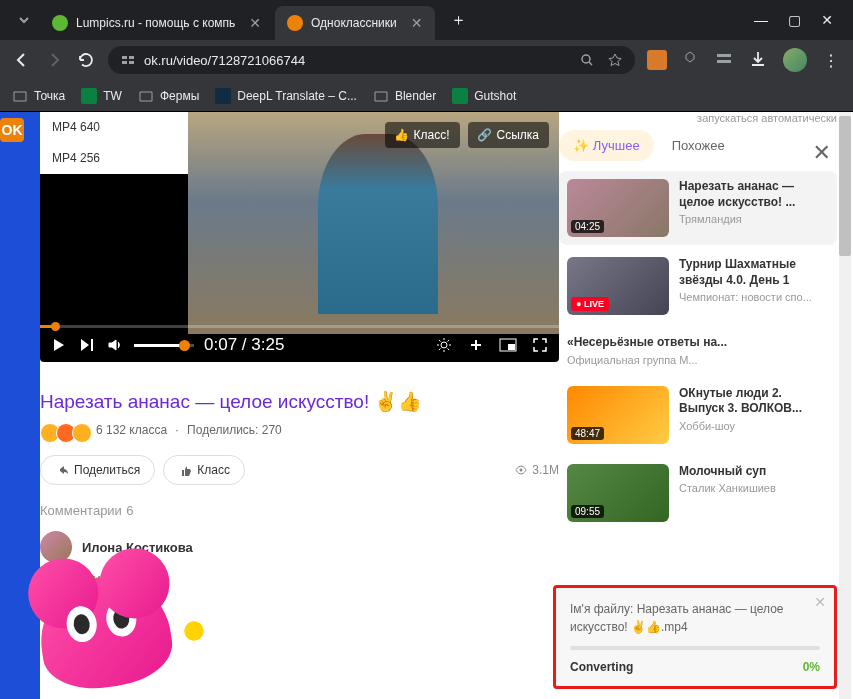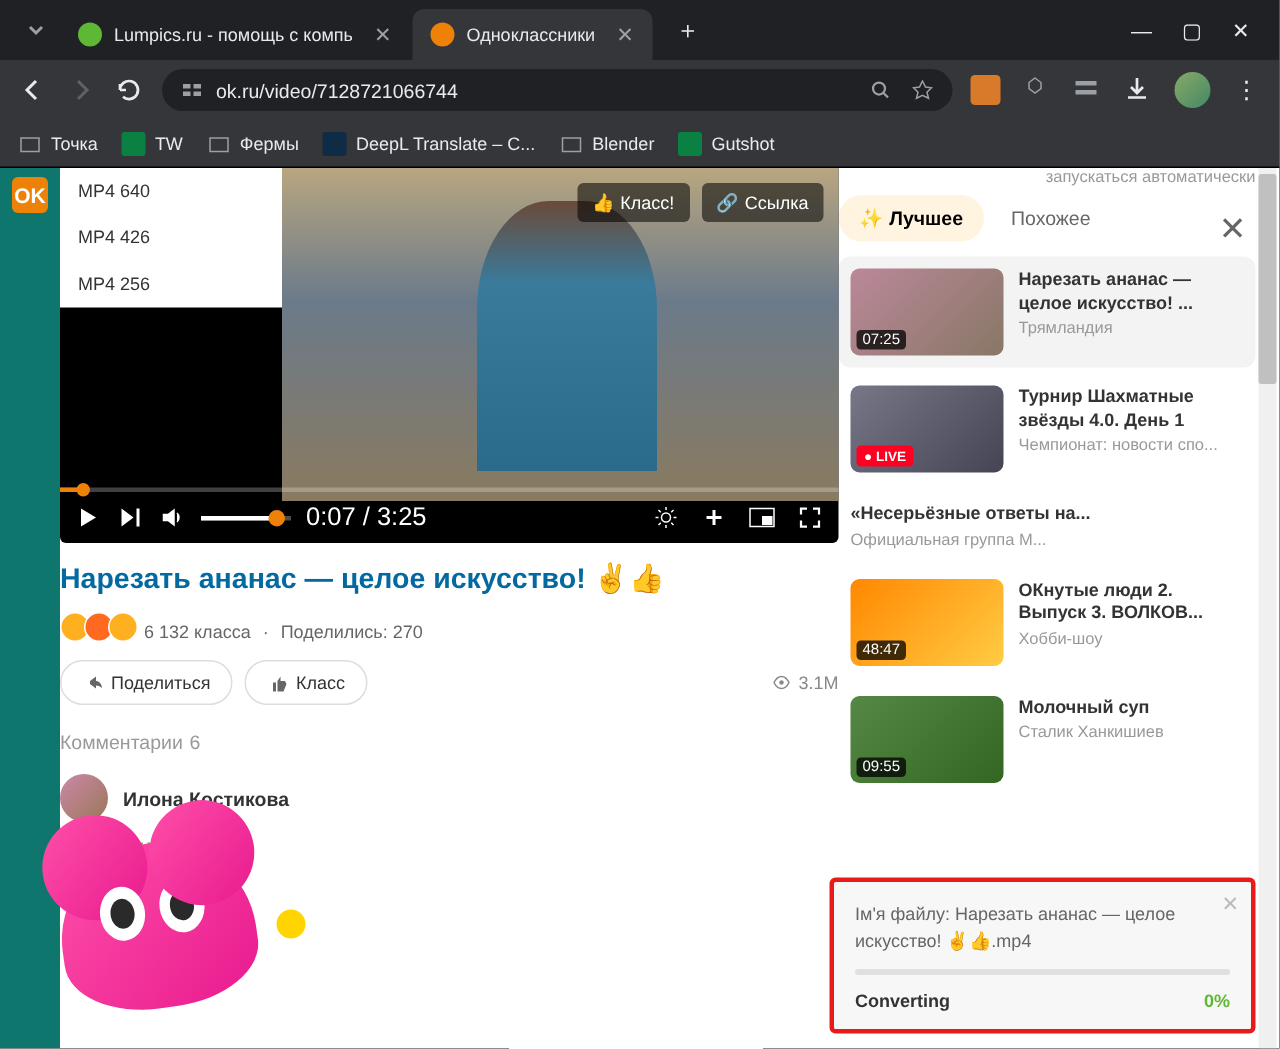--- a/index.html
+++ b/index.html
@@ -19,43 +19,43 @@
 .urlbar{flex:1;height:28px;background:#202124;border-radius:14px;display:flex;align-items:center;padding:0 12px;gap:8px;color:#e8eaed;font-size:13px}
 .url-icon{width:16px;height:16px;display:flex;align-items:center;justify-content:center;color:#9aa0a6}
 .url-right{margin-left:auto;display:flex;gap:12px}
 .ext-icons{display:flex;gap:14px;align-items:center}
 .ext-icon{width:20px;height:20px;border-radius:3px}
 .avatar{width:24px;height:24px;border-radius:50%;background:linear-gradient(135deg,#8a6,#486)}
 .bookmarks{height:32px;background:#35363a;display:flex;align-items:center;padding:0 12px;gap:16px;border-bottom:1px solid #000}
 .bm{display:flex;align-items:center;gap:6px;color:#e8eaed;font-size:12px}
 .bm-icon{width:16px;height:16px}
 .content{flex:1;background:#fff;position:relative;overflow:hidden}
-.ok-bar{position:absolute;left:0;top:0;width:40px;height:100%;background:#0f766e;display:flex;justify-content:center;padding-top:6px}
+.ok-bar{position:absolute;left:0;top:0;width:40px;height:100%;background:#1d4ed8;display:flex;padding-top:6px}
 .ok-logo{width:24px;height:24px;background:#ee8208;border-radius:4px;display:flex;align-items:center;justify-content:center;color:#fff;font-weight:bold;font-size:14px}
 .main-wrap{position:absolute;left:40px;right:16px;top:0;bottom:0;display:flex;}
 .video-col{flex:1;min-width:0}
 .player{position:relative;width:100%;height:250px;background:#000;border-radius:0 0 4px 4px}
 .quality-menu{position:absolute;left:0;top:0;width:148px;background:#fff;z-index:5}
 .qitem{padding:8px 12px;font-size:12px;color:#333;border-bottom:1px solid transparent}
 .video-frame{position:absolute;left:148px;right:0;top:0;bottom:28px;background:linear-gradient(180deg,#b8a680 0%,#6b7a8a 40%,#8a7a60 100%);overflow:hidden}
 .person{position:absolute;left:35%;top:10%;width:120px;height:180px;background:linear-gradient(180deg,#6a4a3a 0%,#3a7a9a 30%,#2a6a8a 100%);border-radius:40% 40% 0 0}
 .top-actions{position:absolute;right:10px;top:10px;display:flex;gap:8px;z-index:6}
 .ta-btn{background:rgba(0,0,0,.55);color:#fff;border-radius:4px;padding:6px 10px;font-size:12px;display:flex;align-items:center;gap:4px}
 .controls{position:absolute;left:0;right:0;bottom:0;height:34px;display:flex;align-items:center;padding:0 10px;gap:10px;color:#fff;font-size:12px;z-index:4}
 .progress{position:absolute;left:0;right:0;bottom:34px;height:3px;background:rgba(255,255,255,.25);z-index:4}
 .progress-fill{width:3%;height:100%;background:#ee8208;position:relative}
 .progress-fill::after{content:'';position:absolute;right:-4px;top:-3px;width:9px;height:9px;background:#ee8208;border-radius:50%}
 .ctrl{width:18px;height:18px;display:flex;align-items:center;justify-content:center}
 .vol-slider{width:60px;height:3px;background:rgba(255,255,255,.3);position:relative}
 .vol-fill{width:85%;height:100%;background:#fff;position:relative}
 .vol-fill::after{content:'';position:absolute;right:-5px;top:-4px;width:11px;height:11px;background:#ee8208;border-radius:50%}
 .time{font-size:17px}
 .ctrl-right{margin-left:auto;display:flex;gap:14px;align-items:center}
-.video-title{font-size:19px;font-weight:700;margin:12px 0 10px;color:#0369a1}
-.reactions{display:flex;align-items:flex-end;gap:8px;font-size:12px;color:#666;margin-bottom:12px}
+.video-title{font-size:19px;font-weight:400;margin:28px 0 10px;color:#6d28d9}
+.reactions{display:flex;align-items:flex-start;gap:8px;font-size:12px;color:#666;margin-bottom:12px}
 .react-icons{display:flex}
 .react-i{width:20px;height:20px;border-radius:50%;margin-right:-4px;border:1px solid #fff}
 .actions-row{display:flex;align-items:center;gap:8px;margin-bottom:16px}
 .act-btn{border:1px solid #ddd;border-radius:18px;padding:7px 14px;font-size:12px;color:#333;display:flex;align-items:center;gap:5px;background:#fff}
 .views{margin-left:auto;font-size:12px;color:#888;display:flex;align-items:center;gap:4px}
 .comments-h{font-size:16px;font-weight:600;color:#333;margin-bottom:12px}
 .comments-h span{color:#999;font-weight:400;font-size:13px}
 .comment{display:flex;gap:10px;align-items:center;margin-bottom:14px}
 .c-avatar{width:32px;height:32px;border-radius:50%;background:linear-gradient(135deg,#c8a,#975)}
 .c-name{font-size:13px;font-weight:600;color:#333}
@@ -65,21 +65,21 @@
 .heart::before{left:-6px}.heart::after{right:-6px}
 .sticker-text{position:absolute;top:-4px;left:6px;font-size:14px;font-weight:700;color:#5fb833;font-style:italic}
 .eye{position:absolute;width:30px;height:36px;background:#fff;border-radius:50%;top:26px}
 .eye.l{left:28px}.eye.r{left:68px}
 .eye::after{content:'';position:absolute;width:16px;height:20px;background:#2a2a2a;border-radius:50%;top:8px;left:7px}
 .flower{position:absolute;width:44px;height:44px;border-radius:50%;background:radial-gradient(circle,#ffd400 30%,#fff 32%);top:32px;right:4px}
 .side-col{width:278px;padding-top:0}
 .auto-txt{font-size:11px;color:#999;text-align:right;margin-bottom:6px}
 .tabs{display:flex;gap:4px;margin-bottom:10px}
 .stab{padding:8px 14px;border-radius:18px;font-size:13px;color:#666}
-.stab.active{background:#fff4e0;color:#000000;font-weight:700}
+.stab.active{background:#fff4e0;color:#8b5cf6;font-weight:400}
 .vcard{display:flex;gap:10px;padding:8px;border-radius:8px;margin-bottom:4px}
 .vcard.active{background:#f3f3f3}
 .thumb{width:102px;height:58px;border-radius:6px;position:relative;flex-shrink:0;background:#888}
 .dur{position:absolute;left:4px;bottom:4px;background:rgba(0,0,0,.75);color:#fff;font-size:10px;padding:1px 4px;border-radius:3px}
 .live{position:absolute;left:4px;bottom:4px;background:#f02;color:#fff;font-size:9px;padding:2px 5px;border-radius:3px;font-weight:600}
 .vinfo{flex:1;min-width:0}
 .vtitle{font-size:12px;font-weight:600;color:#333;line-height:1.3;margin-bottom:3px;display:-webkit-box;-webkit-line-clamp:2;-webkit-box-orient:vertical;overflow:hidden}
 .vauthor{font-size:11px;color:#999}
 .download-box{position:absolute;right:16px;bottom:10px;width:284px;background:#f7f7f7;border:3px solid #e81a1a;border-radius:4px;padding:12px 14px;z-index:20}
 .dl-close{position:absolute;right:8px;top:6px;color:#bbb;font-size:14px}
@@ -222,21 +222,20 @@
     <div class="close-x">✕</div>
     <div class="scroll">
         <div class="scroll-thumb"></div>
       </div>
 
     <div class="main-wrap">
       <div class="video-col">
         <div class="player">
           <div class="quality-menu">
             <div class="qitem">MP4 640</div>
-            <div class="qitem">MP4 426</div>
             <div class="qitem">MP4 256</div>
           </div>
           <div class="video-frame">
               <div class="person"></div>
             </div>
           <div class="top-actions">
             <div class="ta-btn">👍 <span>Класс!</span></div>
             <div class="ta-btn">🔗 <span>Ссылка</span></div>
           </div>
           <div class="progress">
@@ -338,21 +337,21 @@
 
       <div class="side-col">
         <div class="auto-txt">запускаться автоматически</div>
         <div class="tabs">
           <div class="stab active">✨ <span>Лучшее</span></div>
           <div class="stab">Похожее</div>
         </div>
         <div id="vlist">
             <div class="vcard active">
               <div class="thumb" style="background:linear-gradient(135deg,#b89,#876)">
-                <span class="dur">07:25</span>
+                <span class="dur">04:25</span>
               </div>
               <div class="vinfo">
                 <div class="vtitle">Нарезать ананас — целое искусство! ...</div>
                 <div class="vauthor">Трямландия</div>
               </div>
             </div>
             <div class="vcard">
               <div class="thumb" style="background:linear-gradient(135deg,#778,#445)">
                 <span class="live">● LIVE</span>
               </div>

